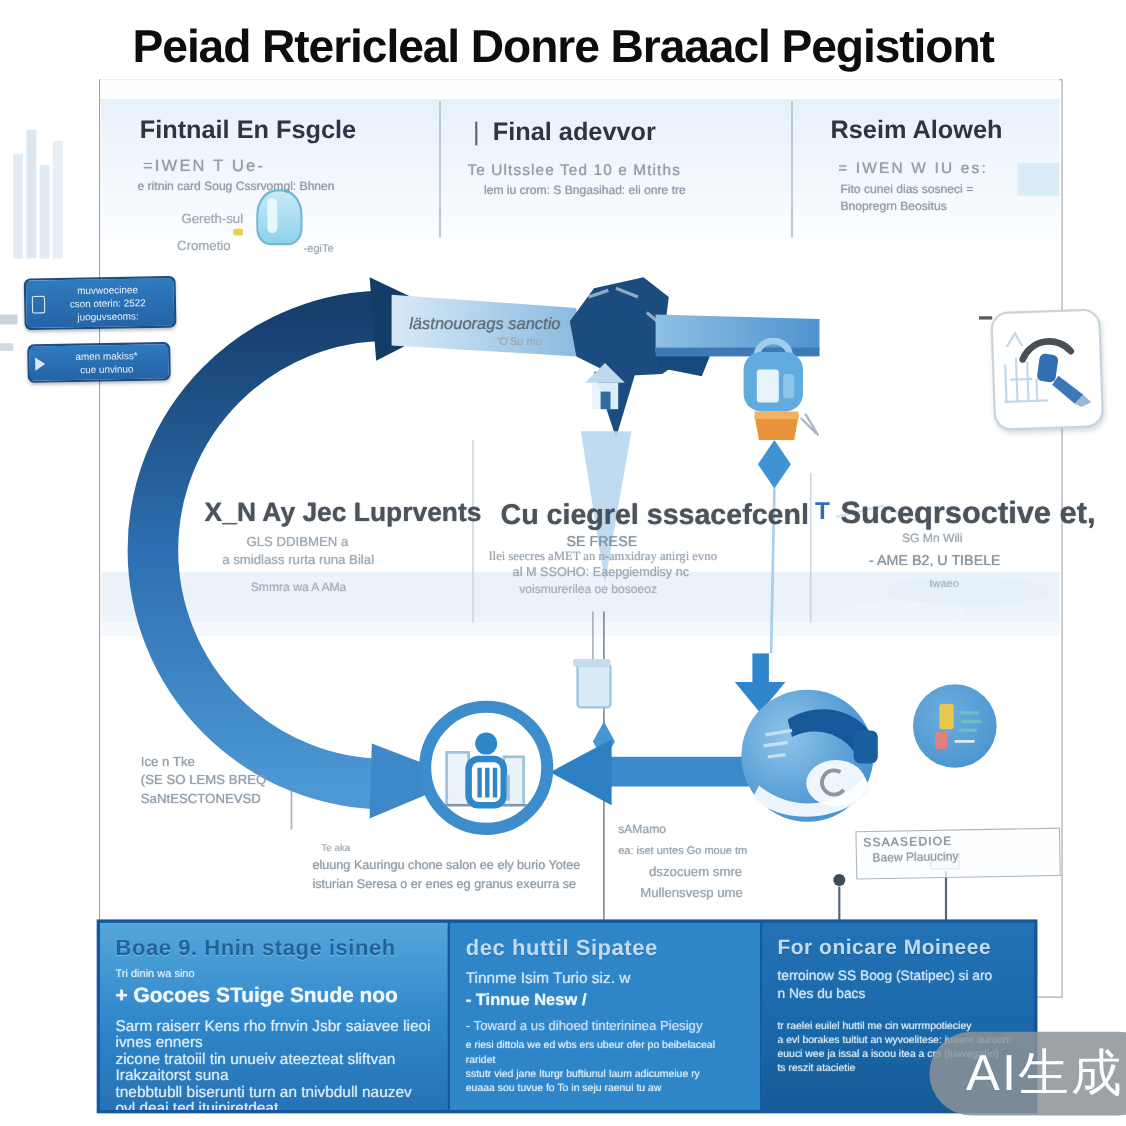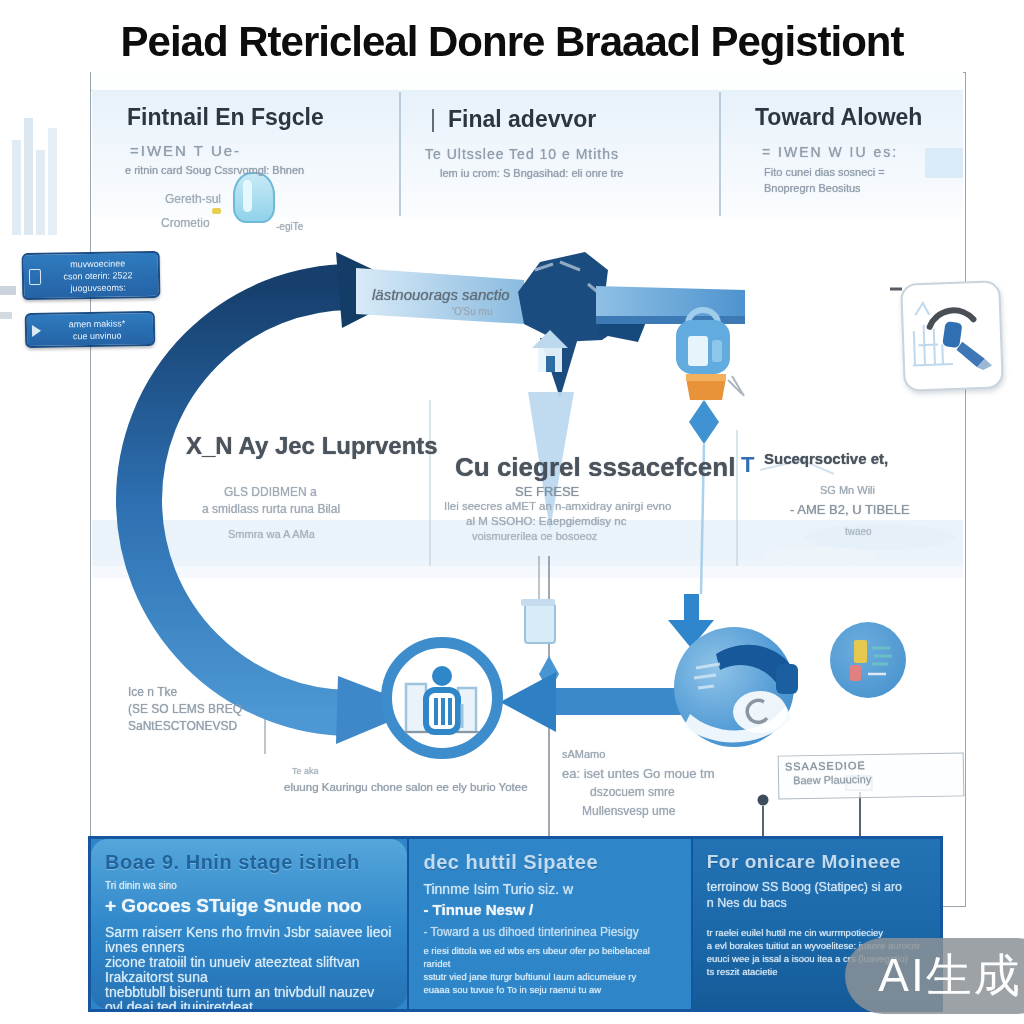--- a/index.html
+++ b/index.html
@@ -17,21 +17,21 @@
   .badge{background:linear-gradient(180deg,#2f7bbf,#2463a6);border:2px solid #1b4d85;border-radius:6px;
          color:#eaf3fb;font-size:9px;line-height:12px;text-align:center;padding:4px 6px 3px 20px;
          box-shadow:0 2px 3px rgba(0,0,0,.25);}
   .badge .bicon{position:absolute;left:5px;top:50%;transform:translateY(-50%);width:10px;height:14px;
          border:1.5px solid #dce9f5;border-radius:2px;}
   .midhead{font-size:24px;font-weight:600;color:#3c4650;}
   .smallgray{color:#98a4b0;}
   .panelwrap{left:88px;top:836px;width:855px;height:176px;border:3px solid #1456a0;display:flex;
              box-sizing:border-box;background:#2e86c9;}
   .panel{position:relative;height:100%;box-sizing:border-box;padding:12px 14px;overflow:hidden;}
-  .panel1{width:324px;background:linear-gradient(180deg,#55a6da 0%,#2e86c9 55%,#2572b4 100%);border-radius:17px;}
+  .panel1{width:324px;background:linear-gradient(180deg,#55a6da 0%,#2e86c9 55%,#2572b4 100%);}
   .panel2{width:290px;border-left:2px solid #1456a0;background:linear-gradient(180deg,#479b6e0 0%,#3187c8 60%,#2a7abc 100%);}
   .panel3{width:255px;border-left:2px solid #1456a0;background:linear-gradient(180deg,#2373b4 0%,#1a67a8 60%,#155a97 100%);}
   .phead1{font-size:20px;font-weight:700;color:#1d5f98;text-shadow:0 1px 0 rgba(255,255,255,.3);letter-spacing:.5px;}
   .phead{font-size:20px;font-weight:700;color:#cfe3f4;text-shadow:0 1px 1px rgba(0,0,0,.25);letter-spacing:.5px;}
   .ptiny{font-size:10px;color:rgba(255,255,255,.78);margin-top:6px;}
   .phl{font-size:19px;font-weight:700;color:#ffffff;margin-top:4px;}
   .pbody{font-size:14px;line-height:15px;color:rgba(236,246,253,.92);margin-top:8px;}
   .pline-a{font-size:14px;color:#ddedf9;margin-top:7px;}
   .pline-b{font-size:15px;font-weight:700;color:#ffffff;margin-top:4px;}
   .pline-c{font-size:12px;color:#cfe4f5;margin-top:7px;}
@@ -266,71 +266,72 @@
   <div class="abs subline fuzz" style="left:125px;top:164px;font-size:11px;width:240px;">e ritnin card  Soug Cssrvomgl:   Bhnen</div>
   <div class="abs note fuzz" style="left:117px;top:192px;font-size:12px;">Gereth-sul</div>
   <div class="abs note fuzz" style="left:113px;top:216px;font-size:12px;">Crometio</div>
   <div class="abs note fuzz" style="left:228px;top:221px;font-size:10px;">-egiTe</div>
 
   <div class="abs colhead" style="left:430px;top:106px;">
     <span style="font-weight:400;color:#55616c;margin-right:12px;">|</span><span>Final adevvor</span></div>
   <div class="abs subline fuzz" style="left:425px;top:146px;font-size:14px;letter-spacing:1px;">Te Ultsslee Ted  10 e Mtiths</div>
   <div class="abs subline fuzz" style="left:440px;top:167px;font-size:11px;width:250px;">lem iu crom: S Bngasihad: eli onre tre</div>
 
-  <div class="abs colhead" style="left:755px;top:104px;">Toward Aloweh</div>
+  <div class="abs colhead" style="left:755px;top:104px;">Rseim Aloweh</div>
   <div class="abs subline fuzz" style="left:762px;top:144px;font-size:14px;letter-spacing:2px;">=  IWEN  W IU es:</div>
   <div class="abs subline fuzz" style="left:764px;top:166px;font-size:11px;">Fito cunei dias sosneci  =</div>
   <div class="abs subline fuzz" style="left:764px;top:182px;font-size:11px;">Bnopregrn Beositus</div>
 
   <div class="abs badge" style="left:22px;top:252px;width:108px;transform:rotate(-1deg);">
     <span class="bicon"></span>
     <div>muvwoecinee</div>
     <div>cson oterin: 2522</div>
     <div>juoguvseoms:</div>
   </div>
   <div class="abs badge" style="left:25px;top:312px;width:100px;transform:rotate(-1deg);">
     <span class="bicon" style="border:none;width:0;height:0;border-top:6px solid transparent;border-bottom:6px solid transparent;border-left:9px solid #dce9f5;border-radius:0;"></span>
     <div>amen makiss*</div>
     <div>cue unvinuo</div>
   </div>
 
   <div class="abs fuzz" style="left:372px;top:286px;font-size:15px;color:#5c6873;font-style:italic;">lästnouorags sanctio</div>
   <div class="abs fuzz" style="left:452px;top:306px;font-size:10px;color:#9aa7b2;">'O'Su mu</div>
 
-  <div class="abs midhead fuzz" style="left:186px;top:432px;">X_N Ay Jec Luprvents</div>
+  <div class="abs midhead fuzz" style="left:186px;top:453px;">X_N Ay Jec Luprvents</div>
   <div class="abs smallgray fuzz" style="left:224px;top:485px;font-size:12px;">GLS DDIBMEN a</div>
   <div class="abs smallgray fuzz" style="left:202px;top:502px;font-size:12px;">a smidlass rurta runa Bilal</div>
   <div class="abs smallgray fuzz" style="left:228px;top:528px;font-size:11px;color:#a2aeb8;">Smmra wa A AMa</div>
 
   <div class="abs midhead fuzz" style="left:455px;top:452px;font-size:26px;">Cu ciegrel sssacefcenl</div>
   <div class="abs smallgray fuzz" style="left:515px;top:484px;font-size:13px;color:#7e8b97;">SE FRESE</div>
-  <div class="abs smallgray fuzz" style="left:444px;top:500px;font-size:11.5px;">Ilei seecres aMET an n-amxidray anirgi evno</div>
+  <div class="abs smallgray fuzz" style="left:444px;top:500px;font-size:11.5px;font-family:Liberation Serif, serif;">Ilei seecres aMET an n-amxidray anirgi evno</div>
   <div class="abs smallgray fuzz" style="left:466px;top:515px;font-size:11.5px;">al M SSOHO: Eaepgiemdisy nc</div>
   <div class="abs smallgray fuzz" style="left:472px;top:530px;font-size:11px;color:#a2aeb8;">voismurerilea oe bosoeoz</div>
 
   <div class="abs" style="left:741px;top:452px;font-size:22px;color:#2f6fb2;font-weight:700;">T</div>
-  <div class="abs midhead fuzz" style="left:764px;top:450px;font-size:15px;">Suceqrsoctive et,</div>
+  <div class="abs midhead fuzz" style="left:764px;top:450px;font-size:28px;">Suceqrsoctive et,</div>
   <div class="abs smallgray fuzz" style="left:820px;top:484px;font-size:11px;">SG Mn Wili</div>
   <div class="abs smallgray fuzz" style="left:790px;top:502px;font-size:13px;color:#7e8b97;">- AME B2, U TIBELE</div>
   <div class="abs smallgray fuzz" style="left:845px;top:526px;font-size:10px;color:#a8b4be;text-align:center;">twaeo</div>
 
   <div class="abs fuzz" style="left:128px;top:684px;font-size:12px;line-height:17px;color:#8b98a4;">
     <div>Ice n Tke</div>
     <div>(SE SO LEMS BREQ</div>
     <div>SaNtESCTONEVSD</div>
   </div>
 
   <div class="abs fuzz" style="left:292px;top:766px;font-size:9px;color:#a2aeb8;">Te aka</div>
   <div class="abs fuzz" style="left:284px;top:779px;font-size:11.5px;line-height:17px;color:#8b98a4;width:280px;">
     <div>eluung Kauringu chone salon ee ely burio Yotee</div>
+    <div>isturian Seresa o er enes eg granus exeurra se</div>
   </div>
 
   <div class="abs fuzz" style="left:562px;top:745px;font-size:12px;line-height:19px;color:#93a0ac;">
     <div style="font-size:11px;">sAMamo</div>
-    <div style="font-size:13px;">ea: iset untes Go moue tm</div>
+    <div style="font-size:10px;">ea: iset untes Go moue tm</div>
     <div style="margin-left:28px;">dszocuem smre</div>
     <div style="margin-left:20px;">Mullensvesp ume</div>
   </div>
 
   <div class="abs labelbox fuzz">
     <div style="font-size:11px;color:#7e8b97;letter-spacing:1px;">SSAASEDIOE</div>
     <div style="font-size:11px;color:#8b98a4;margin-top:2px;margin-left:8px;">Baew Plauuciny</div>
   </div>
 
   <div class="abs panelwrap">

